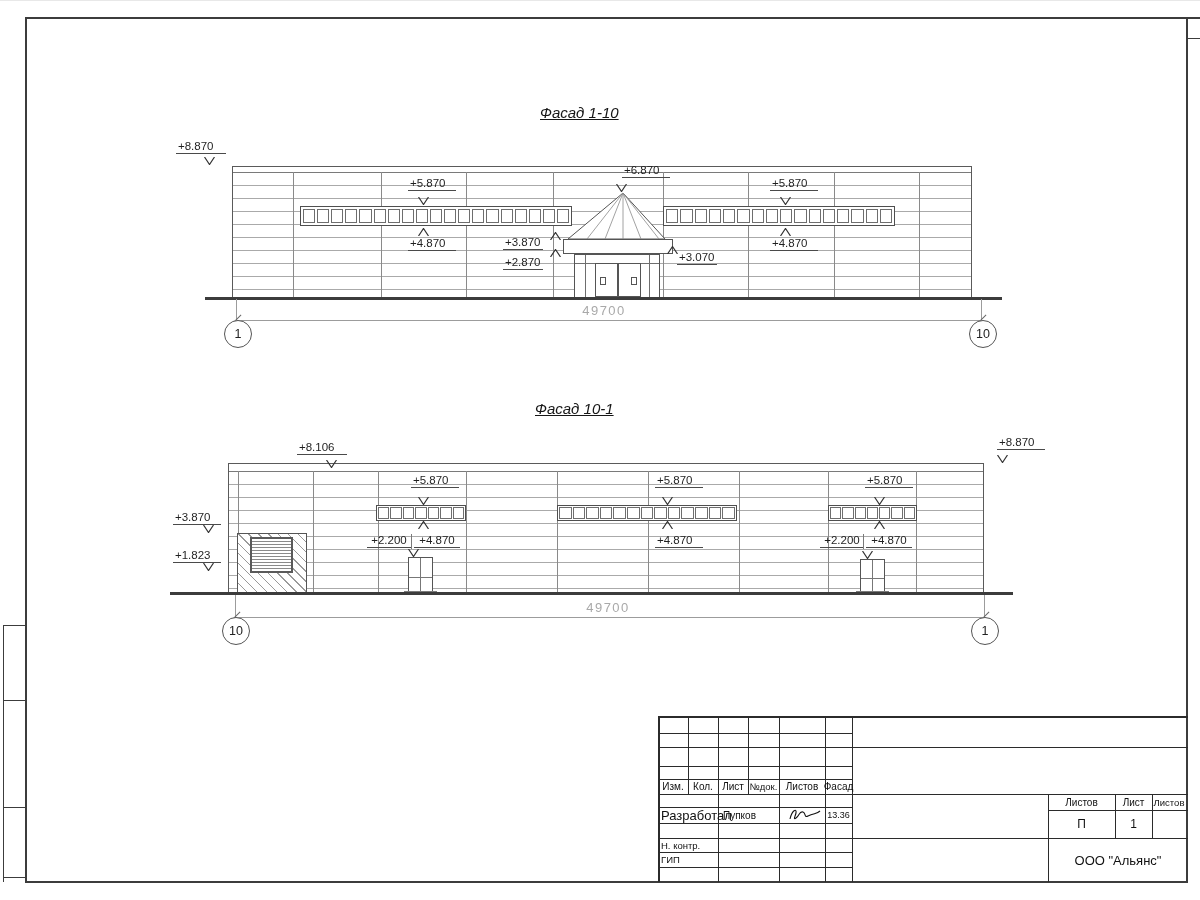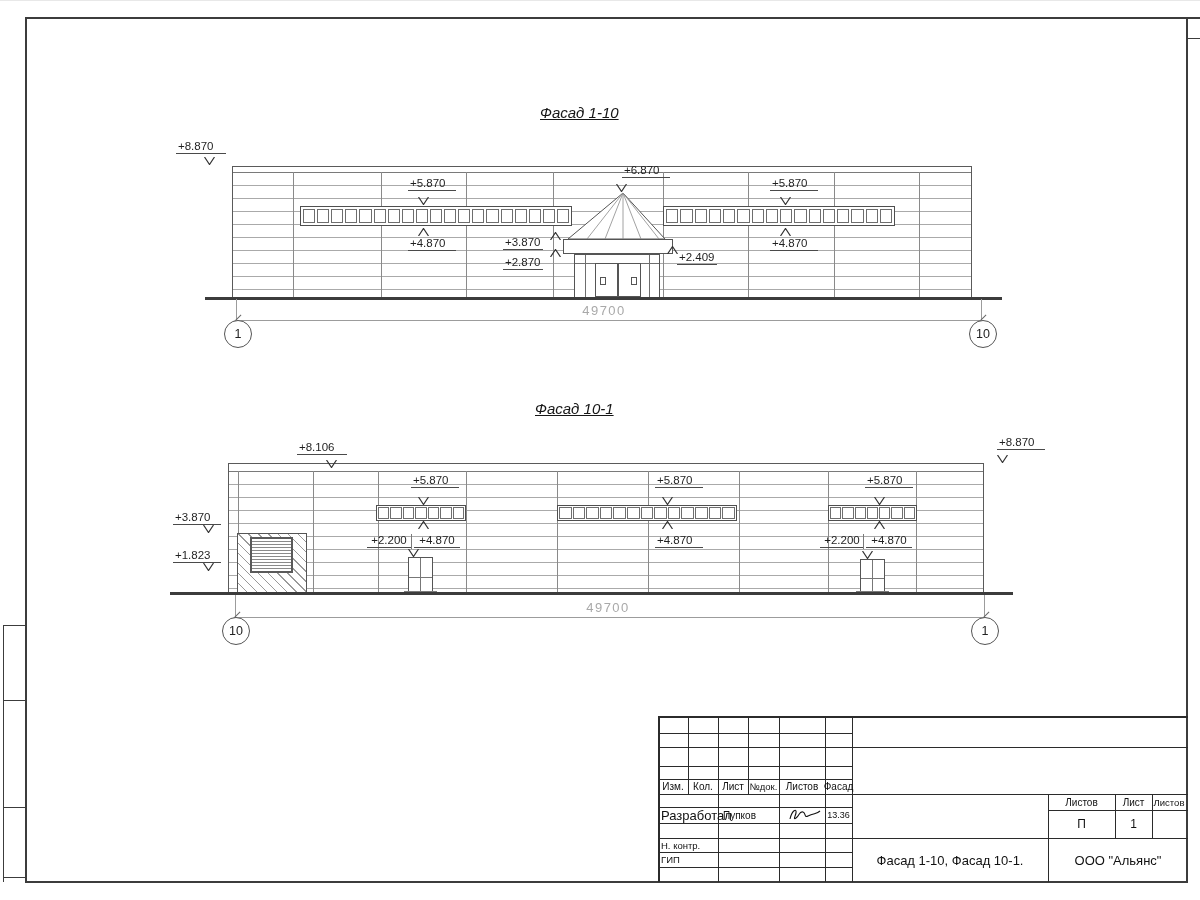--- a/index.html
+++ b/index.html
@@ -171,21 +171,21 @@
     </svg>
 
   <div class="mark" style="left:503px;top:256px;">+2.870</div>
   <svg class="chev" style="left:550px;top:249px;">
       <path d="M0.5,8 L5.5,0.5 L10.5,8"></path>
     </svg>
 
   <svg class="chev" style="left:667px;top:246px;">
       <path d="M0.5,8 L5.5,0.5 L10.5,8"></path>
     </svg>
-  <div class="mark" style="left:677px;top:251px;">+2.409</div>
+  <div class="mark" style="left:677px;top:251px;">+3.070</div>
 
   <div class="mark" style="left:770px;top:177px;padding-right:10px;">+5.870</div>
   <svg class="chev" style="left:780px;top:197px;">
       <path d="M0.5,0 L5.5,7.5 L10.5,0"></path>
     </svg>
 
   <svg class="chev" style="left:780px;top:228px;">
       <path d="M0.5,8 L5.5,0.5 L10.5,8"></path>
     </svg>
   <div class="mark" style="left:770px;top:237px;padding-right:10px;">+4.870</div>
@@ -365,16 +365,15 @@
   <div class="tb-text" style="left:825px;top:807px;width:27px;height:16px;font-size:9px;">13.36</div>
   <div class="tb-text al" style="left:661px;top:838px;width:56px;height:14px;font-size:9.5px;">Н. контр.</div>
   <div class="tb-text al" style="left:661px;top:852px;width:56px;height:15px;font-size:9.5px;">ГИП</div>
 
   <div class="tb-text" style="left:1048px;top:794px;width:67px;height:16px;">Листов</div>
   <div class="tb-text" style="left:1115px;top:794px;width:37px;height:16px;">Лист</div>
   <div class="tb-text" style="left:1152px;top:794px;width:34px;height:16px;font-size:9.5px;">Листов</div>
   <div class="tb-text big" style="left:1048px;top:810px;width:67px;height:28px;font-size:12px;">П</div>
   <div class="tb-text big" style="left:1115px;top:810px;width:37px;height:28px;font-size:12px;">1</div>
 
-  <div class="tb-text big" style="left:852px;top:838px;width:196px;height:44px;">Фасад 1-10, Фасад 10-1.</div>
   <div class="tb-text big" style="left:1048px;top:838px;width:140px;height:44px;">ООО "Альянс"</div>
 
 </div>
 
 </body></html>

